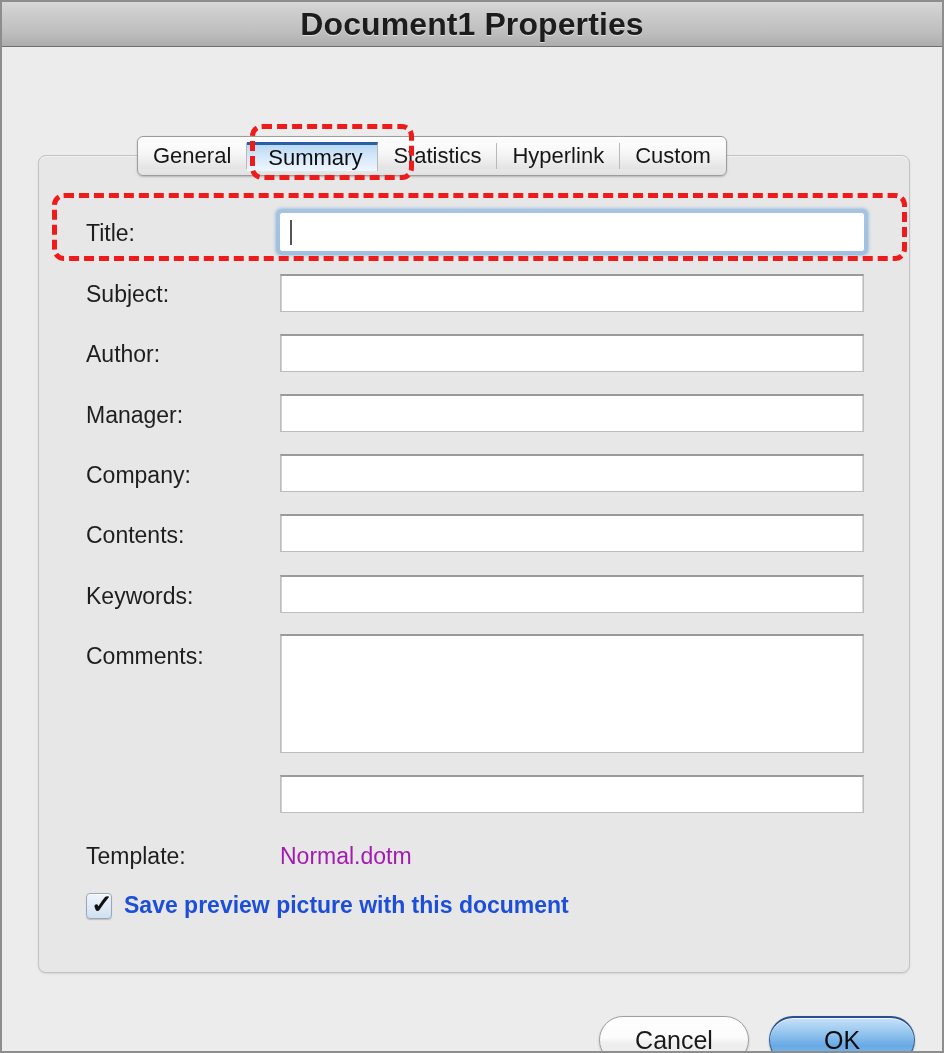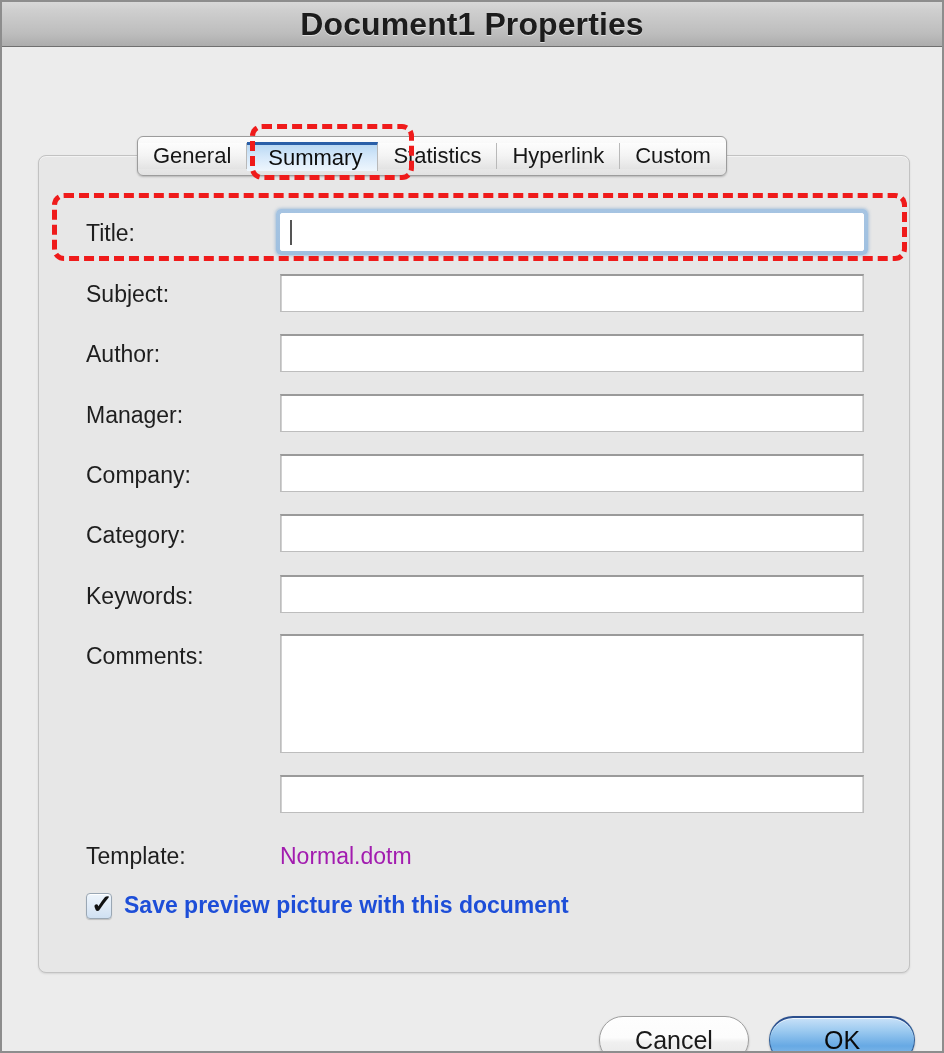--- a/index.html
+++ b/index.html
@@ -311,21 +311,21 @@
 
       <div class="field-label" style="left:84px; top:293px;">Author:</div>
       <div class="field-box" style="top:286px; height:38px;"></div>
 
       <div class="field-label" style="left:84px; top:354px;">Manager:</div>
       <div class="field-box" style="top:346px; height:38px;"></div>
 
       <div class="field-label" style="left:84px; top:414px;">Company:</div>
       <div class="field-box" style="top:406px; height:38px;"></div>
 
-      <div class="field-label" style="left:84px; top:474px;">Category:</div>
+      <div class="field-label" style="left:84px; top:474px;">Contents:</div>
       <div class="field-box" style="top:466px; height:38px;"></div>
 
       <div class="field-label" style="left:84px; top:535px;">Keywords:</div>
       <div class="field-box" style="top:527px; height:38px;"></div>
 
       <div class="field-label" style="left:84px; top:595px;">Comments:</div>
       <div class="field-box" style="top:586px; height:119px;"></div>
 
       <div class="field-box" style="top:727px; height:38px;"></div>
 

